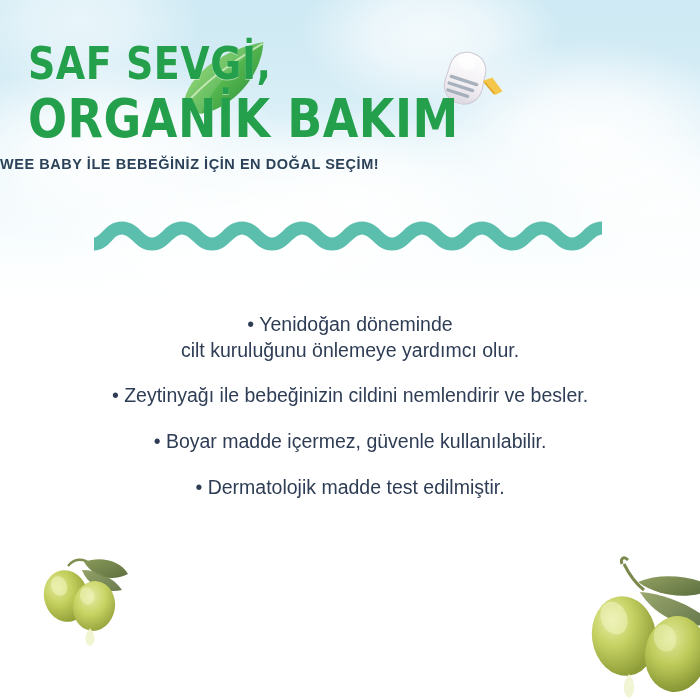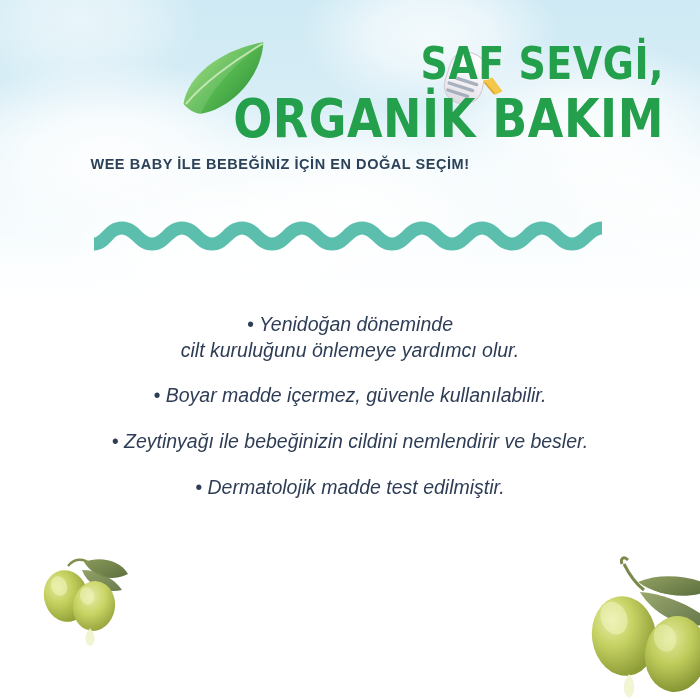--- a/index.html
+++ b/index.html
@@ -57,46 +57,47 @@
   }
 
   .bottle{
     position:absolute;left:440px;top:52px;
     width:68px;height:60px;
     transform:rotate(18deg);
   }
 
   .title{
     position:absolute;left:0;top:50px;width:664px;
-    text-align:right;
+    text-align:left;
     line-height:.93;
     color:#24a04d;
     font-family:"DejaVu Sans", sans-serif;
     font-weight:bold;
     letter-spacing:.5px;
     text-shadow:0 1px 0 rgba(255,255,255,.45);
     z-index:4;
+    padding-left:28px;
   }
   .title .l1{
     display:block;
     font-size:38px;
     transform:scaleY(1.18);
     transform-origin:center bottom;
   }
   .title .l2{
     display:block;
     font-size:46px;
     margin-top:9px;
     transform:scaleY(1.15);
     transform-origin:center top;
   }
 
   .subtitle{
     position:absolute;left:0;top:156px;width:560px;
-    text-align:center;
+    text-align:left;
     font-size:14.5px;
     font-weight:bold;
     letter-spacing:.55px;
     color:#2c4259;
     z-index:5;
   }
 
   
   .wave{
     position:absolute;left:92px;top:214px;
@@ -105,21 +106,21 @@
 
   
   .body-copy{
     position:absolute;left:0;top:312px;width:700px;
     text-align:center;
     color:#2e3d55;
     font-size:19.5px;
     line-height:1.32;
     z-index:5;
   }
-  .body-copy .item{margin:0 0 20px 0;padding:0;font-style:italic;}
+  .body-copy .item{margin:0 0 20px 0;padding:0;}
   .body-copy .item:last-child{margin-bottom:0;}
   .body-copy .item .ln{display:block;}
 
   
   .olive-left{
     position:absolute;left:24px;top:548px;
     width:118px;height:120px;
   }
   .olive-right{
     position:absolute;left:566px;top:546px;
@@ -191,25 +192,25 @@
 
   <div class="body-copy">
 
     <p class="item">
       <span class="ln">• Yenidoğan döneminde</span>
       <span class="ln">cilt kuruluğunu önlemeye yardımcı olur.</span>
     </p>
 
 
     <p class="item">
+      <span class="ln">• Zeytinyağı ile bebeğinizin cildini nemlendirir ve besler.</span>
+    </p>
+
+    <p class="item">
       <span class="ln">• Boyar madde içermez, güvenle kullanılabilir.</span>
-    </p>
-
-    <p class="item">
-      <span class="ln">• Zeytinyağı ile bebeğinizin cildini nemlendirir ve besler.</span>
     </p>
 
     <p class="item">
       <span class="ln">• Dermatolojik madde test edilmiştir.</span>
     </p>
   </div>
 
   <svg class="olive-left" viewBox="0 0 118 120">
     <defs>
       <radialGradient id="olA" cx="35%" cy="30%" r="75%">

